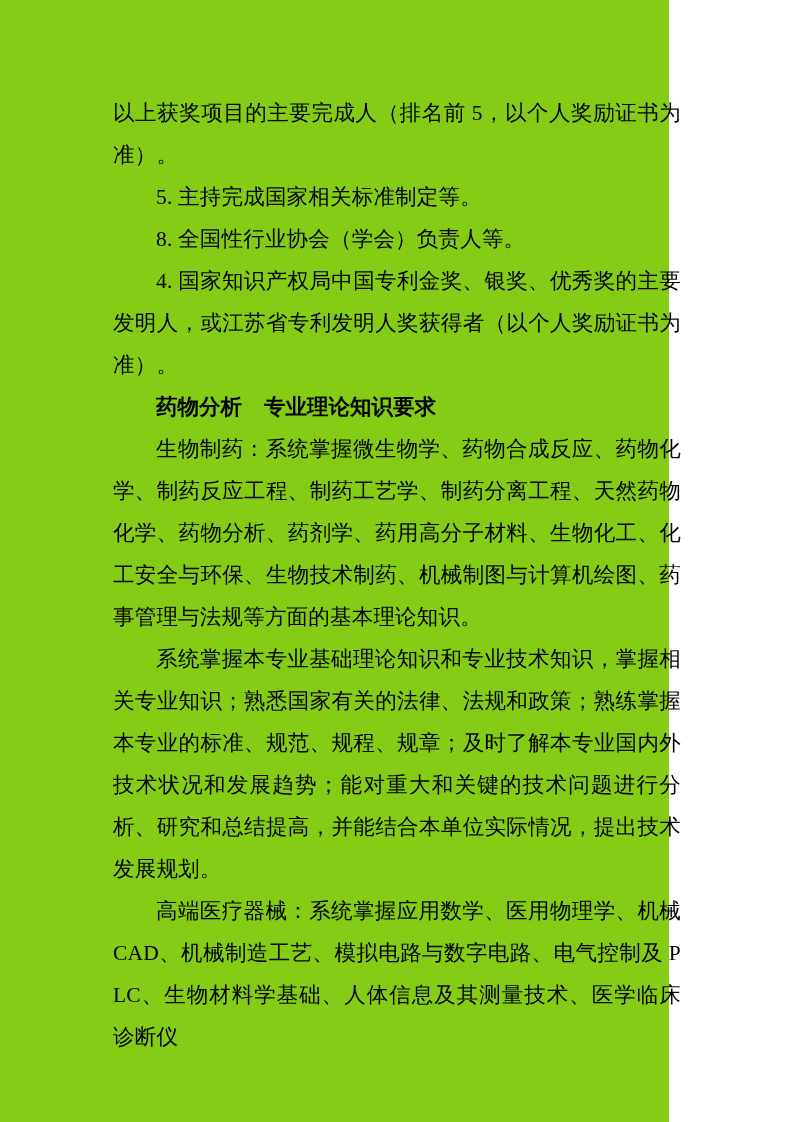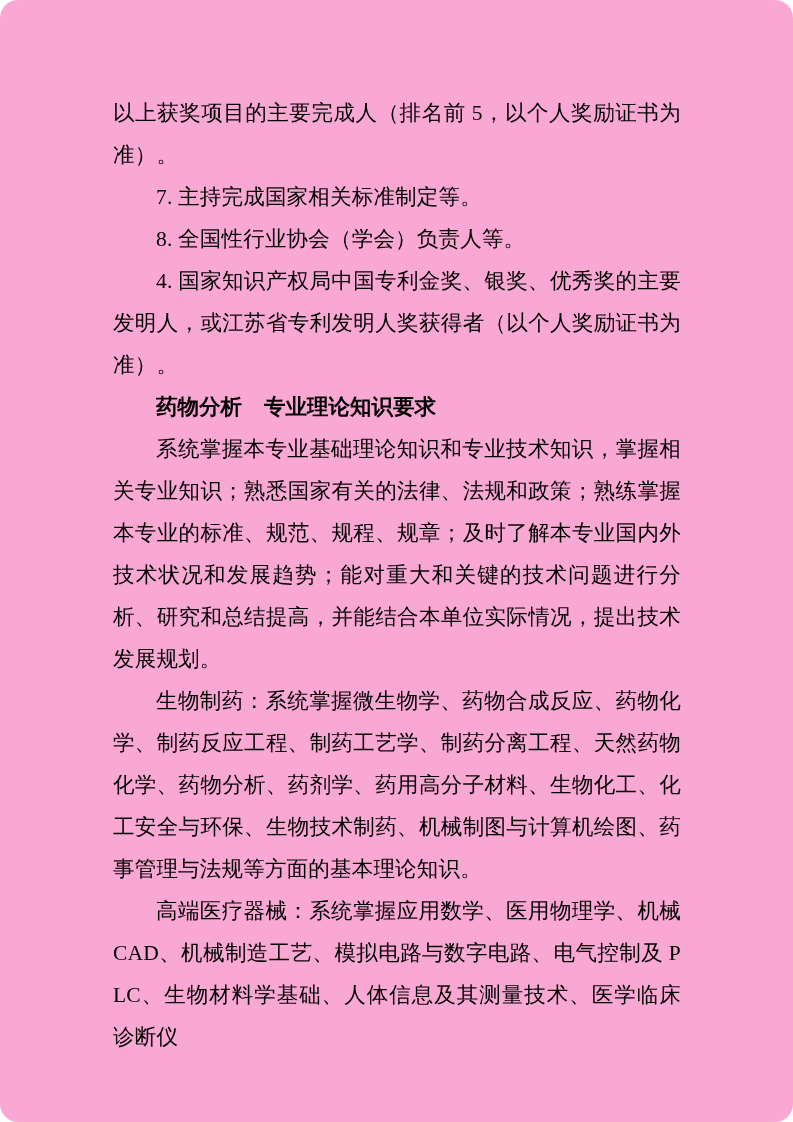--- a/index.html
+++ b/index.html
@@ -8,25 +8,24 @@
     background: #ffffff;
   }
   body {
     width: 793px;
     height: 1122px;
     font-family: "Liberation Serif", "DejaVu Serif", serif;
     color: #000000;
   }
   .page {
     position: relative;
-    width: 793px;
+    width: 669px;
     height: 1122px;
-    background: #f9a8d4;
+    background: #84cc16;
     box-sizing: border-box;
-    border-radius: 18px;
   }
   .content {
     position: absolute;
     left: 113px;
     top: 92px;
     width: 568px;
   }
   .para {
     font-size: 21.5px;
     line-height: 42px;
@@ -61,31 +60,31 @@
   }
 </style>
 </head>
 <body>
 
 <div class="page">
   <div class="content">
 
     <p class="para">以上获奖项目的主要完成人（排名前 5，以个人奖励证书为准）。</p>
 
-    <p class="para indent">7. 主持完成国家相关标准制定等。</p>
+    <p class="para indent">5. 主持完成国家相关标准制定等。</p>
 
     <p class="para indent">8. 全国性行业协会（学会）负责人等。</p>
 
     <p class="para indent">4. 国家知识产权局中国专利金奖、银奖、优秀奖的主要发明人，或江苏省专利发明人奖获得者（以个人奖励证书为准）。</p>
 
 
     <p class="heading">
       <span class="htitle">药物分析</span><span class="hsep"></span><span class="hsub">专业理论知识要求</span>
     </p>
 
+    <p class="para indent">生物制药：系统掌握微生物学、药物合成反应、药物化学、制药反应工程、制药工艺学、制药分离工程、天然药物化学、药物分析、药剂学、药用高分子材料、生物化工、化工安全与环保、生物技术制药、机械制图与计算机绘图、药事管理与法规等方面的基本理论知识。</p>
+
     <p class="para indent">系统掌握本专业基础理论知识和专业技术知识，掌握相关专业知识；熟悉国家有关的法律、法规和政策；熟练掌握本专业的标准、规范、规程、规章；及时了解本专业国内外技术状况和发展趋势；能对重大和关键的技术问题进行分析、研究和总结提高，并能结合本单位实际情况，提出技术发展规划。</p>
-
-    <p class="para indent">生物制药：系统掌握微生物学、药物合成反应、药物化学、制药反应工程、制药工艺学、制药分离工程、天然药物化学、药物分析、药剂学、药用高分子材料、生物化工、化工安全与环保、生物技术制药、机械制图与计算机绘图、药事管理与法规等方面的基本理论知识。</p>
 
     <p class="para indent">高端医疗器械：系统掌握应用数学、医用物理学、机械CAD、机械制造工艺、模拟电路与数字电路、电气控制及 PLC、生物材料学基础、人体信息及其测量技术、医学临床诊断仪</p>
 
   </div>
 </div>
 
 </body></html>

